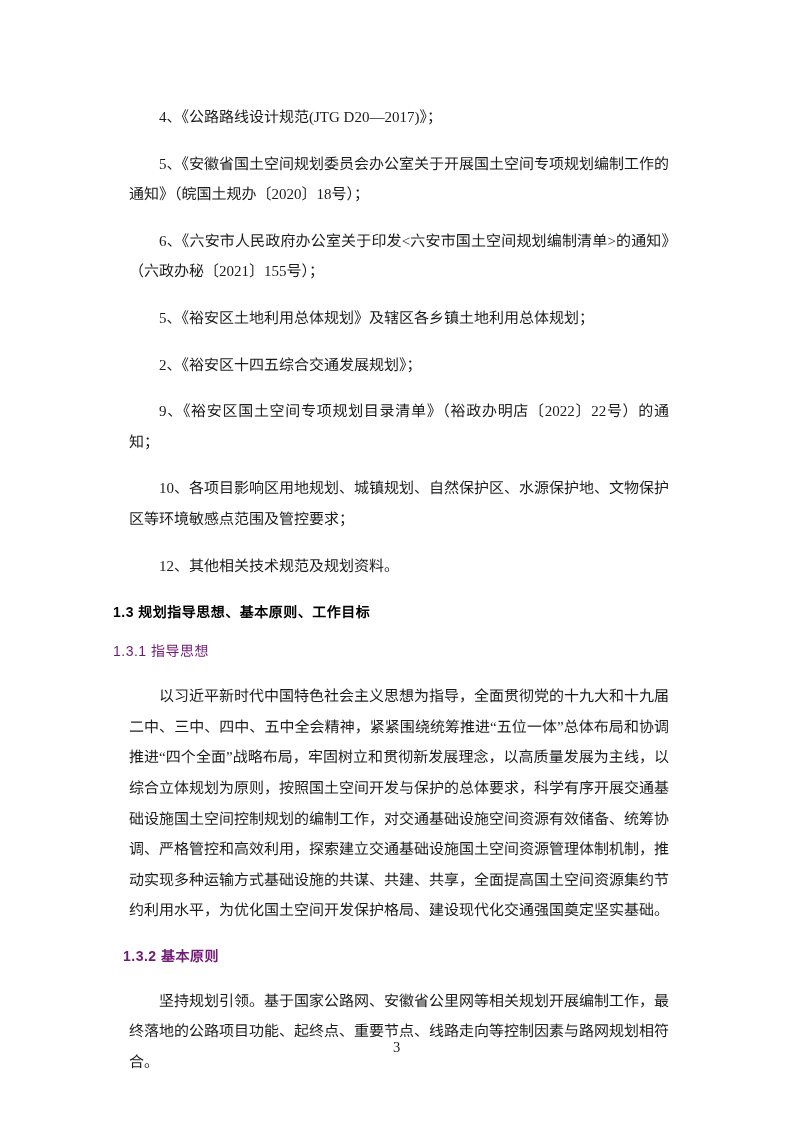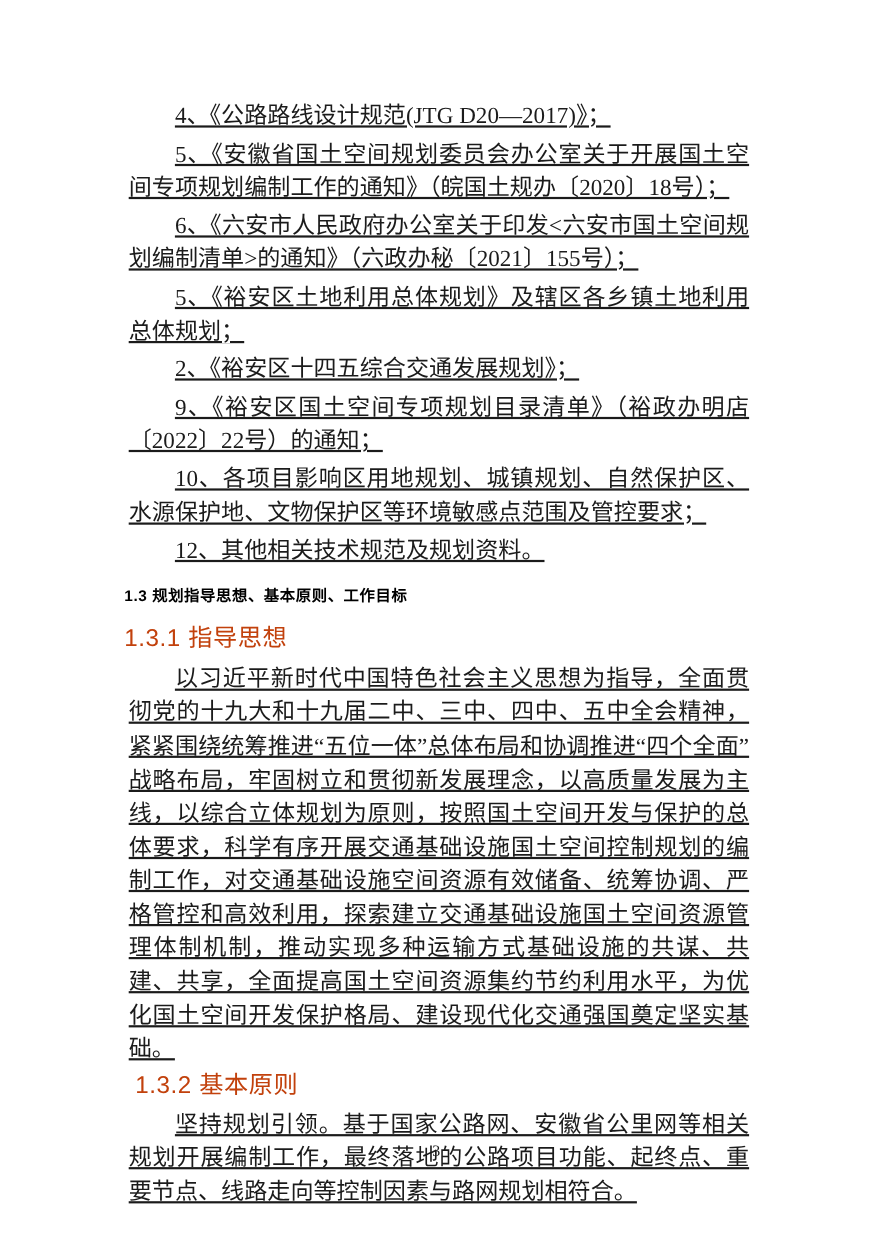--- a/index.html
+++ b/index.html
@@ -16,48 +16,47 @@
     color: #1b1b1b;
     font-family: "Liberation Serif", "DejaVu Serif", serif;
   }
   .content {
     position: absolute;
     left: 113px;
     top: 86px;
     width: 572px;
   }
   p.body-text {
-    margin: 4px;
-    font-size: 21px;
+    margin: 16px;
+    font-size: 15px;
     line-height: 30.6px;
     text-align: justify;
     text-indent: 2em;
     word-break: break-all;
-    text-decoration: underline;
   }
   h1.section-heading {
     margin: 10px 0 10px 0;
     font-family: "Liberation Sans", "DejaVu Sans", sans-serif;
     font-size: 14px;
     font-weight: bold;
     color: #000000;
     line-height: 30px;
     letter-spacing: 0.5px;
   }
   h2.sub-heading {
     margin: 0 0 8px 0;
     font-family: "Liberation Sans", "DejaVu Sans", sans-serif;
-    font-size: 22px;
+    font-size: 14px;
     font-weight: normal;
-    color: #c2410c;
+    color: #701a75;
     line-height: 28px;
     letter-spacing: 0.5px;
   }
   h2.sub-heading.bold {
-    font-weight: 400;
+    font-weight: 700;
     margin-top: 2px;
     margin-bottom: 6px;
     padding-left: 10px;
   }
   .para-block {
     margin-bottom: 0;
   }
   .page-number {
     position: absolute;
     left: 0;

